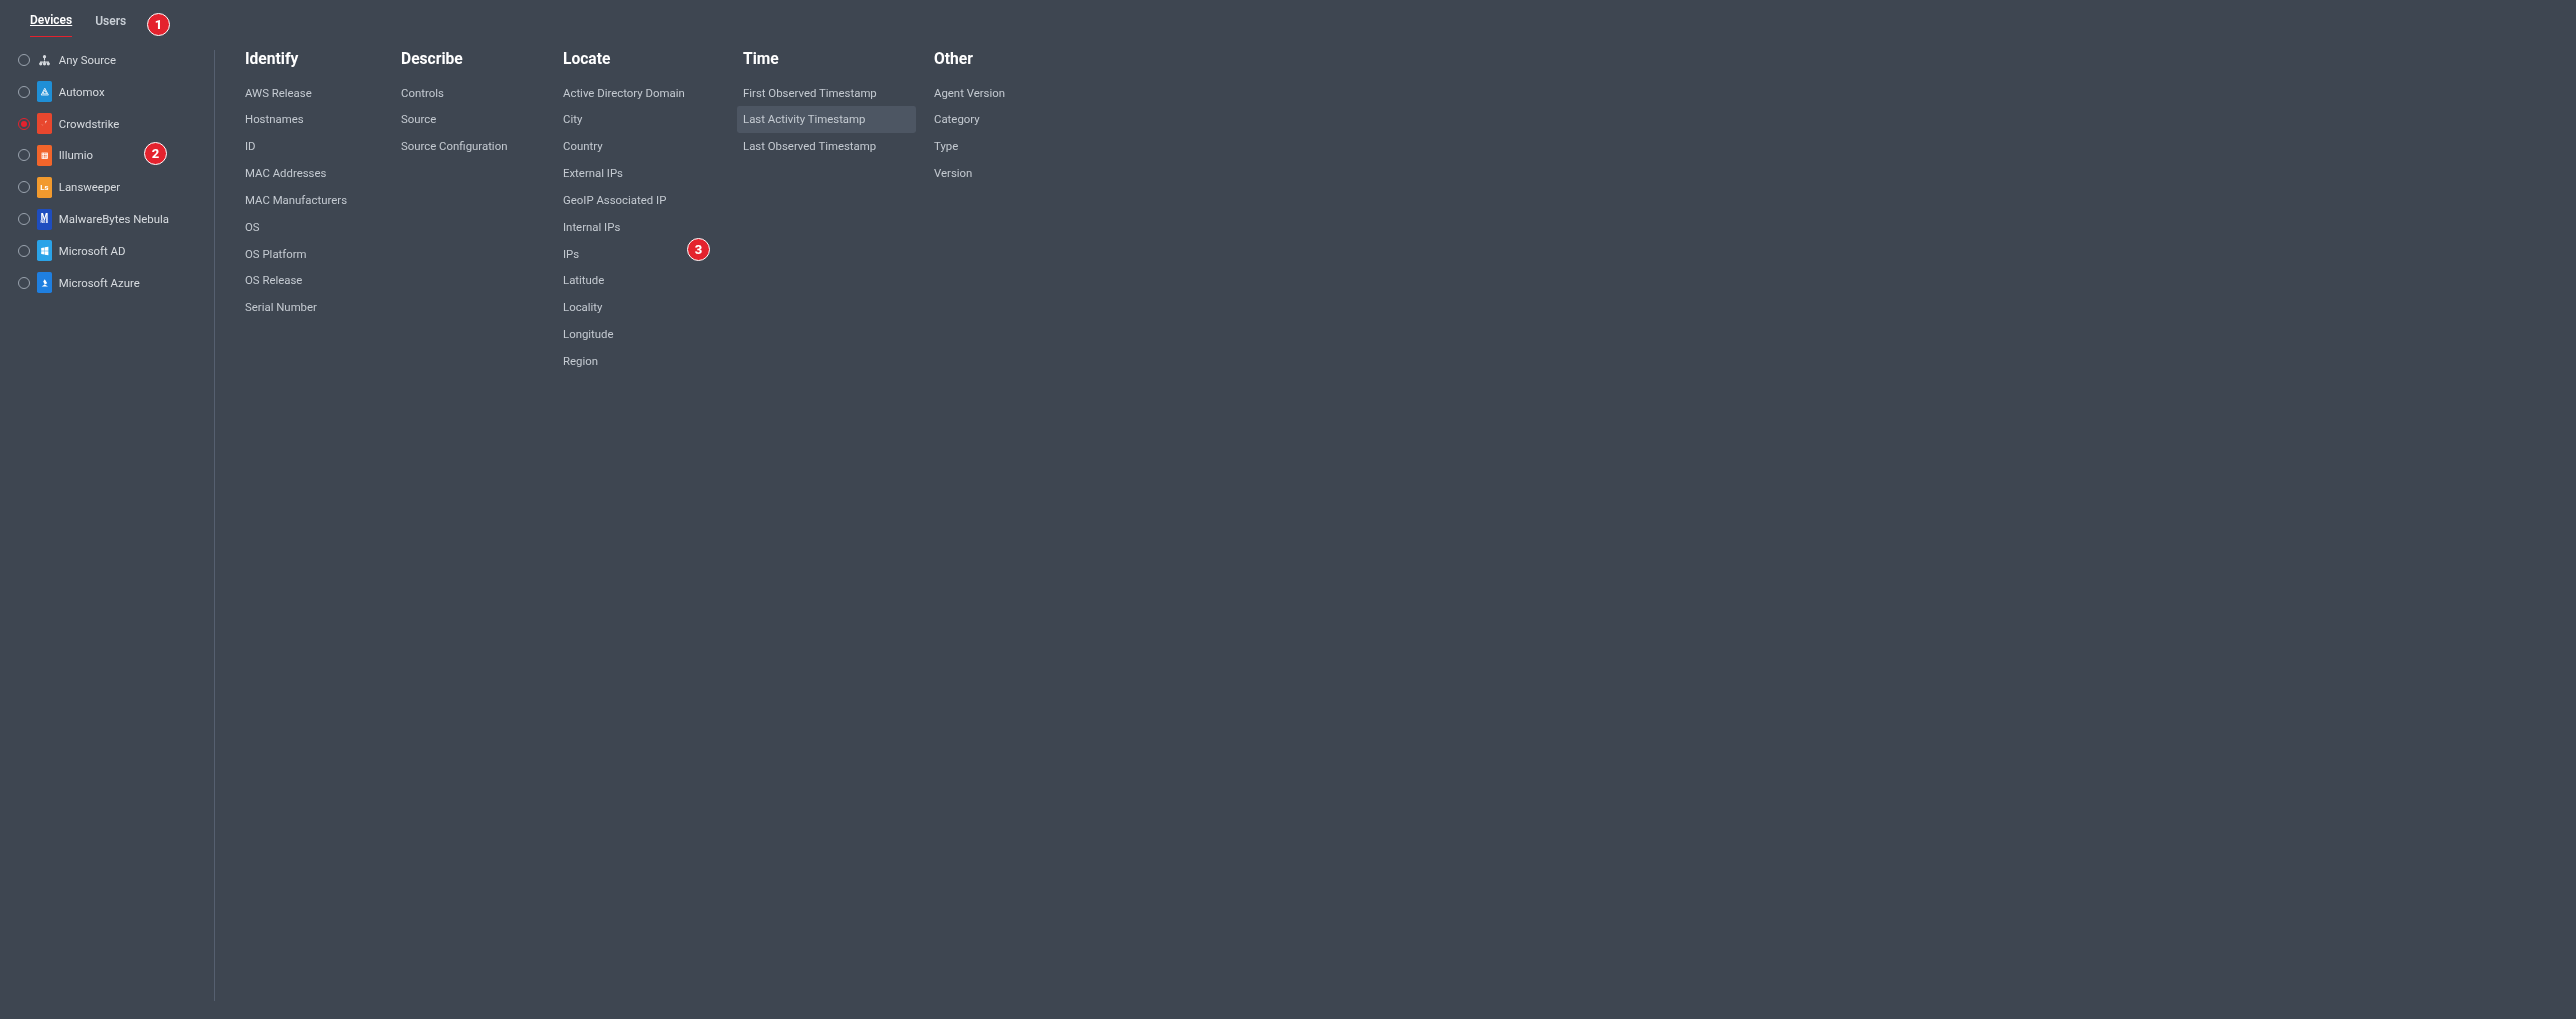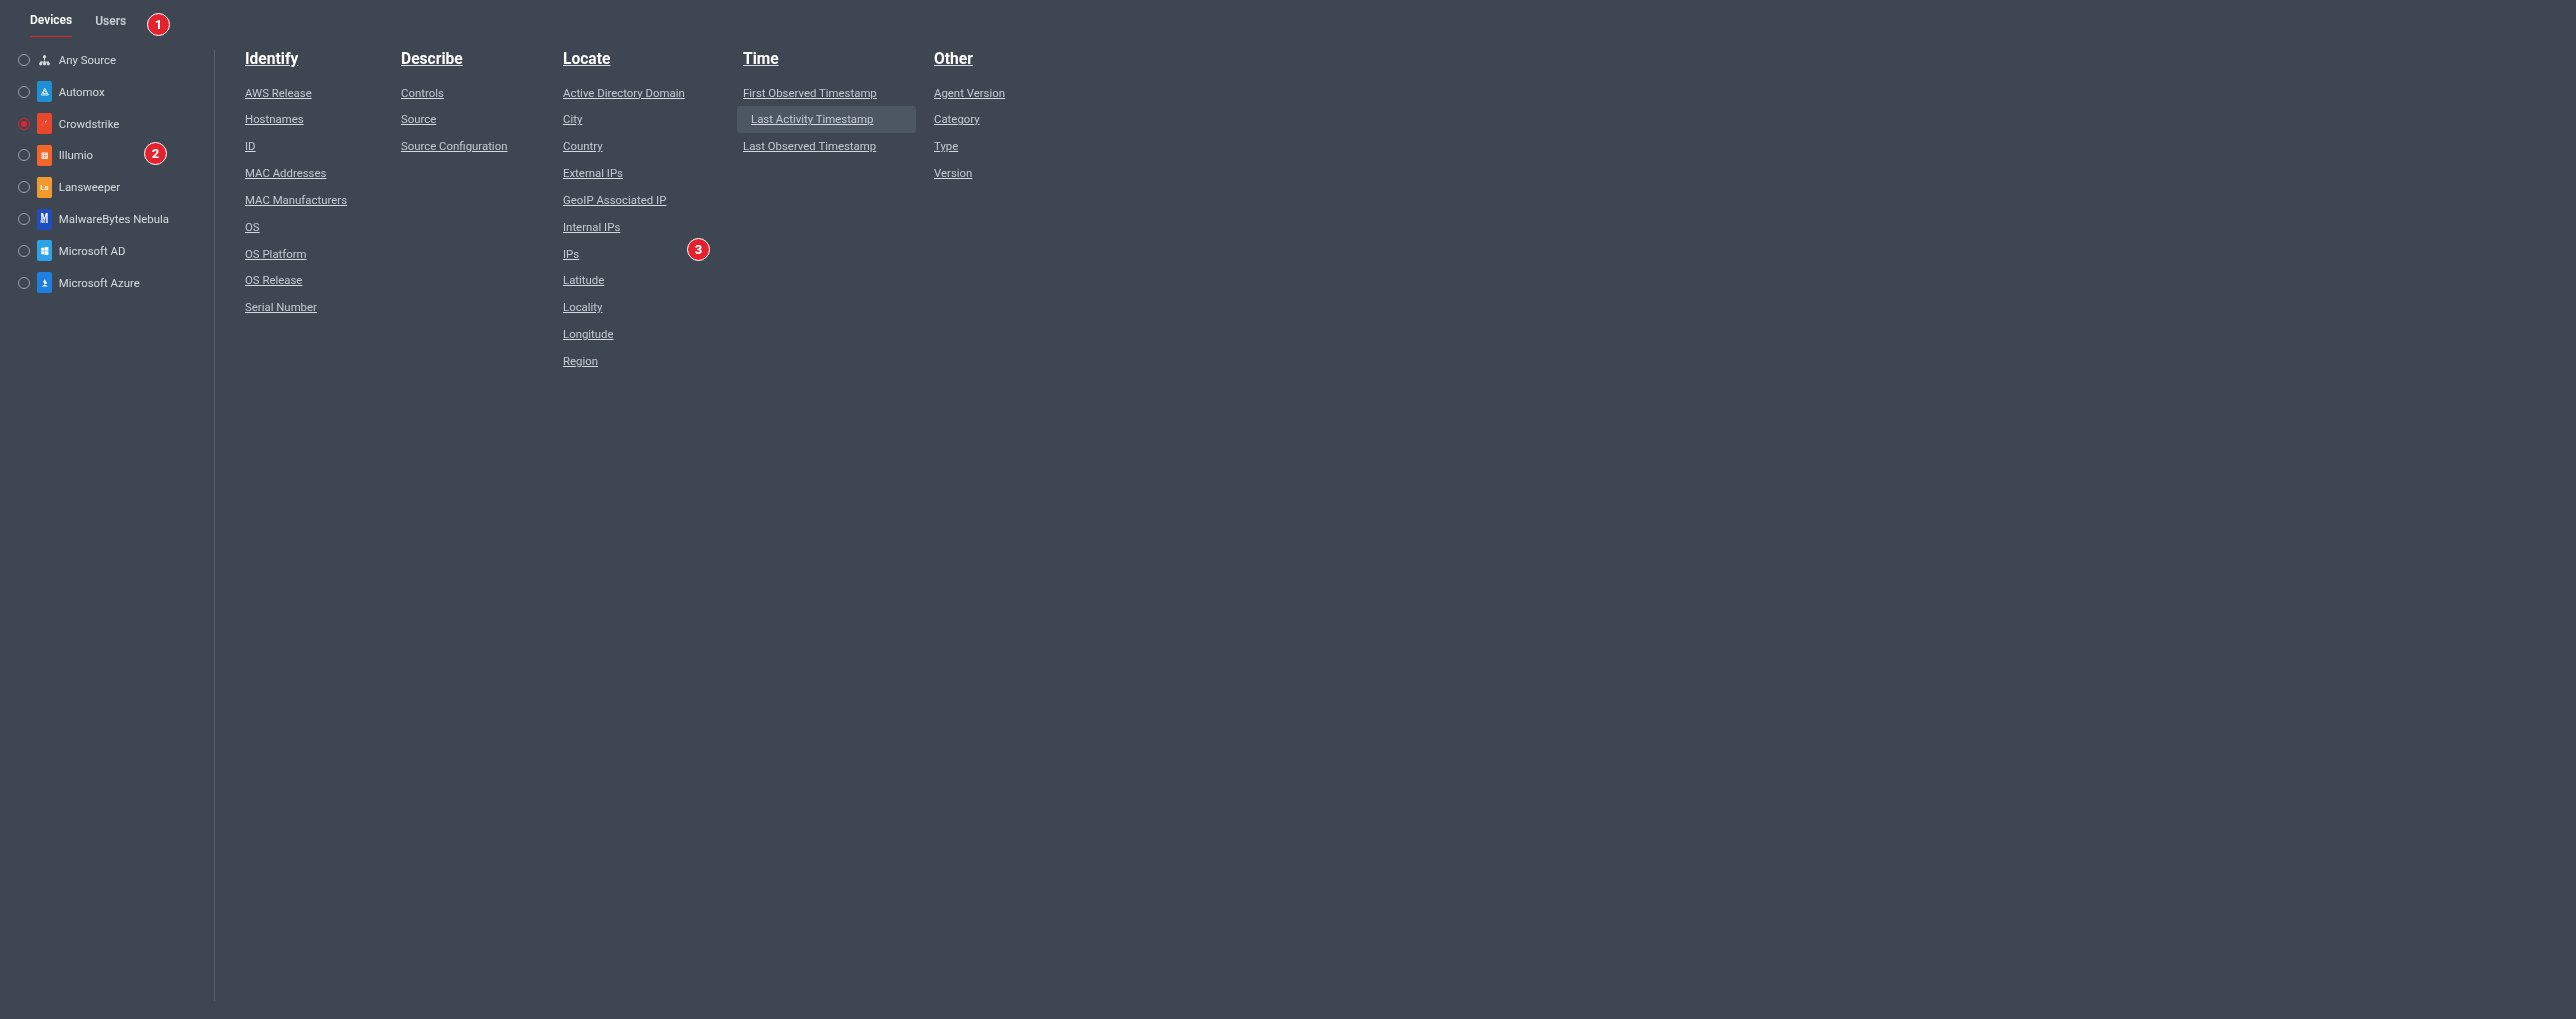--- a/index.html
+++ b/index.html
@@ -29,20 +29,21 @@
   .tab {
     padding: 4.8px 0 8.4px 0;
     font-weight: 600;
     color: #c9cfd6;
     cursor: pointer;
     font-size: 12px;
   }
   .tab.active {
     color: #ffffff;
     border-bottom: 1.8px solid #e4222e;
+    text-decoration: underline;
   }
   
   .body {
     display: flex;
     flex: 1;
     margin-top: 13px;
   }
   .sidebar {
     width: 197px;
     padding-right: 22px;
@@ -89,21 +90,20 @@
     border-radius: 1.8px;
     font-size: 7.8px;
     font-weight: 700;
     color: #fff;
   }
   .main {
     flex: 1;
     padding-left: 30px;
     display: flex;
     gap: 18px;
-    text-decoration: underline;
   }
   .col {
     display: flex;
     flex-direction: column;
   }
   .col h2 {
     font-size: 15.6px;
     font-weight: 700;
     color: #ffffff;
     margin-bottom: 12px;
@@ -111,21 +111,21 @@
   .field {
     color: #c4cad1;
     font-size: 11.4px;
     padding: 6px 7.2px 6px 0;
     cursor: pointer;
     border-radius: 2.4px;
     line-height: 1.3;
   }
   .field.selected {
     background: #4d5663;
-    padding-left: 14px;
+    padding-left: 6px;
     margin-left: -6px;
   }
   
   .col.identify { width: 138px; }
   .col.describe { width: 144px; }
   .col.locate   { width: 162px; }
   .col.time     { width: 173px; }
   .col.other    { width: 102px; }
 
   

